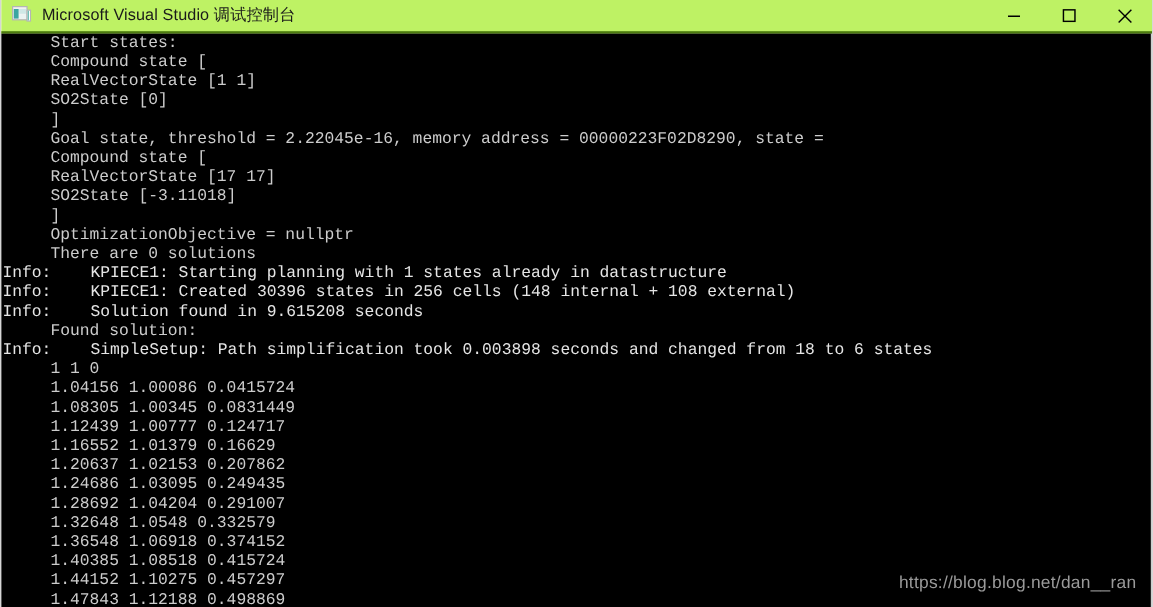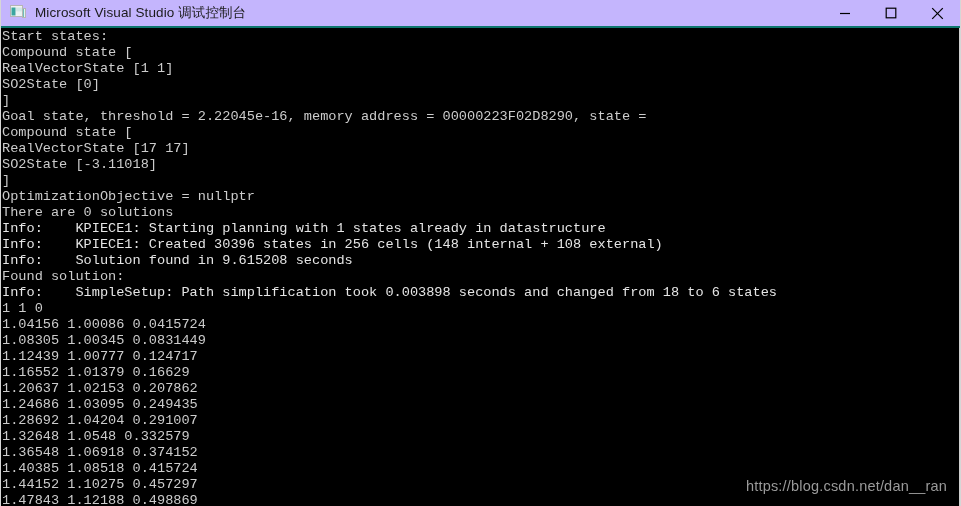--- a/index.html
+++ b/index.html
@@ -23,24 +23,24 @@
     border: 1px solid #d6d6d6;
     border-top: none;
     border-bottom: none;
     overflow: hidden;
   }
 
   
   #titlebar {
     position: relative;
     height: 28px;
-    background: #c4b5fd;
+    background: #bef264;
     display: flex;
     align-items: center;
-    border-bottom: 2px solid #0f766e;
+    border-bottom: 2px solid #4d7c0f;
     box-sizing: border-box;
   }
   #app-icon {
     width: 16px;
     height: 16px;
     margin-left: 9px;
     margin-right: 9px;
     flex: 0 0 auto;
     display: block;
   }
@@ -80,21 +80,21 @@
     padding: 0 0 0 1px;
     font-family: "Liberation Mono", "DejaVu Sans Mono", monospace;
     font-size: 13.6px;
     line-height: 16px;
     color: #cccccc;
     white-space: pre;
     letter-spacing: 0px;
   }
   .line { display: block; height: 16px; }
   .info { color: #e5e5e5; }
-  .plain { color: #cccccc; }
+  .plain { color: #cccccc; padding-left: 40px; }
 
   
   #watermark {
     position: absolute;
     right: 12px;
     bottom: 12px;
     font-family: "Liberation Sans", sans-serif;
     font-size: 14.5px;
     color: #9a9a9a;
     white-space: nowrap;
@@ -131,16 +131,16 @@
     <div class="win-btn">
       <svg width="13" height="13" viewBox="0 0 13 13" xmlns="http://www.w3.org/2000/svg">
         <line x1="1.2" y1="1.2" x2="11.8" y2="11.8" stroke="#000000" stroke-width="1.2"></line>
         <line x1="11.8" y1="1.2" x2="1.2" y2="11.8" stroke="#000000" stroke-width="1.2"></line>
       </svg>
     </div>
   </div>
 
   <div id="console">
     <div id="console-text"><span class="line plain">Start states:</span><span class="line plain">Compound state [</span><span class="line plain">RealVectorState [1 1]</span><span class="line plain">SO2State [0]</span><span class="line plain">]</span><span class="line plain">Goal state, threshold = 2.22045e-16, memory address = 00000223F02D8290, state =</span><span class="line plain">Compound state [</span><span class="line plain">RealVectorState [17 17]</span><span class="line plain">SO2State [-3.11018]</span><span class="line plain">]</span><span class="line plain">OptimizationObjective = nullptr</span><span class="line plain">There are 0 solutions</span><span class="line info">Info:    KPIECE1: Starting planning with 1 states already in datastructure</span><span class="line info">Info:    KPIECE1: Created 30396 states in 256 cells (148 internal + 108 external)</span><span class="line info">Info:    Solution found in 9.615208 seconds</span><span class="line plain">Found solution:</span><span class="line info">Info:    SimpleSetup: Path simplification took 0.003898 seconds and changed from 18 to 6 states</span><span class="line plain">1 1 0</span><span class="line plain">1.04156 1.00086 0.0415724</span><span class="line plain">1.08305 1.00345 0.0831449</span><span class="line plain">1.12439 1.00777 0.124717</span><span class="line plain">1.16552 1.01379 0.16629</span><span class="line plain">1.20637 1.02153 0.207862</span><span class="line plain">1.24686 1.03095 0.249435</span><span class="line plain">1.28692 1.04204 0.291007</span><span class="line plain">1.32648 1.0548 0.332579</span><span class="line plain">1.36548 1.06918 0.374152</span><span class="line plain">1.40385 1.08518 0.415724</span><span class="line plain">1.44152 1.10275 0.457297</span><span class="line plain">1.47843 1.12188 0.498869</span></div>
-    <div id="watermark">https://blog.csdn.net/dan__ran</div>
+    <div id="watermark">https://blog.blog.net/dan__ran</div>
   </div>
 
 </div>
 
 </body></html>

